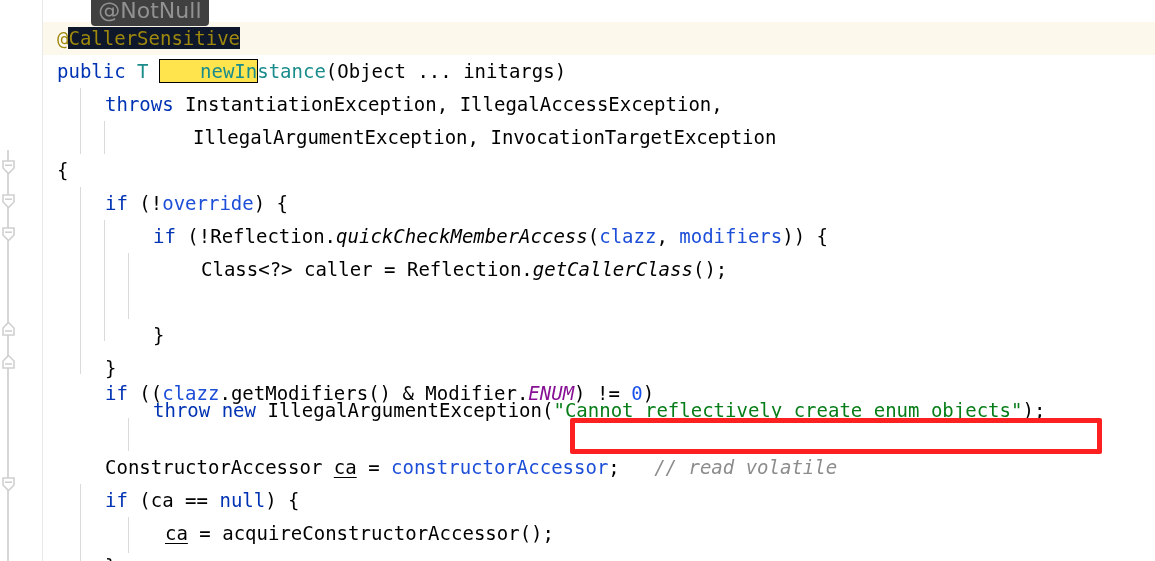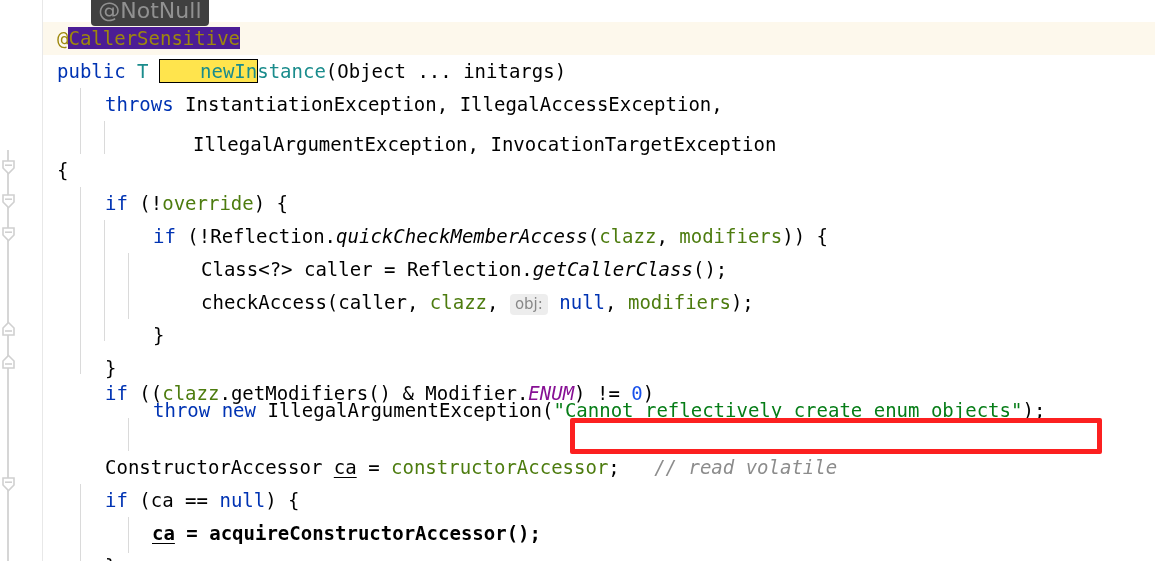--- a/index.html
+++ b/index.html
@@ -79,31 +79,31 @@
     white-space: pre;
     font-family: "DejaVu Sans Mono", monospace;
     font-size: 19px;
     color: #000000;
     letter-spacing: 0px;
   }
 
   
   .kw      { color: #0033b3; }            
   .typ     { color: #1a8c8c; }            
-  .fld     { color: #4d7c0f; }            
+  .fld     { color: #1d4ed8; }            
   .str     { color: #067d17; }            
   .num     { color: #1750eb; }            
   .cmt     { color: #8c8c8c; font-style: italic; }
   .ann     { color: #9e880d; }            
   .stat    { font-style: italic; }        
   .statf   { color: #871094; font-style: italic; }
   .decl    { text-decoration: underline; text-underline-offset: 3px; }
 
   
-  .id-hl   { background: #4c1d95; }
+  .id-hl   { background: #0f172a; }
 
   
   .match {
     background: #ffe44d;
     outline: 1px solid #000000;
     outline-offset: 0px;
     padding-left: 40px;
   }
 
   
@@ -202,45 +202,44 @@
     <div class="indent-guide" style="left:128px; top:517px; height:36px;"></div>
 
     <div class="ln" style="top:-6px; left:57px;"><span style="letter-spacing:0;">   </span><span class="inlay-ann">@NotNull</span></div>
 
     <div class="ln" style="top:22px; left:57px;"><span class="ann">@</span><span class="ann id-hl">CallerSensitive</span></div>
 
     <div class="ln" style="top:55px; left:57px;"><span class="kw">public</span> <span class="typ">T</span> <span class="match typ">newIn</span><span class="typ">stance</span>(<span>Object</span> ... <span>initargs</span>)</div>
 
     <div class="ln" style="top:88px; left:105px;text-align:center;"><span class="kw">throws</span> <span>InstantiationException</span>, <span>IllegalAccessException</span>,</div>
 
-    <div class="ln" style="top:128px; left:193px;"><span>IllegalArgumentException</span>, <span>InvocationTargetException</span></div>
+    <div class="ln" style="top:121px; left:193px;"><span>IllegalArgumentException</span>, <span>InvocationTargetException</span></div>
 
     <div class="ln" style="top:154px; left:57px;">{</div>
 
     <div class="ln" style="top:187px; left:105px;"><span class="kw">if</span> (!<span class="fld">override</span>) {</div>
 
     <div class="ln" style="top:253px; left:201px;"><span>Class&lt;?&gt;</span> <span>caller</span> = <span>Reflection</span>.<span class="stat">getCallerClass</span>();</div>
 
     <div class="ln" style="top:220px; left:153px;"><span class="kw">if</span> (!<span>Reflection</span>.<span class="stat">quickCheckMemberAccess</span>(<span class="fld">clazz</span>, <span class="fld">modifiers</span>)) {</div>
 
-    <div class="ln" style="top:286px; left:201px;"><span>checkAccess</span>(<span>caller</span>, <span class="fld">clazz</span>, <span class="inlay">obj:</span> <span class="kw">null</span>, <span class="fld">modifiers</span>);</div>
 
     <div class="ln" style="top:319px; left:153px;">}</div>
 
     <div class="ln" style="top:352px; left:105px;">}</div>
 
     <div class="ln" style="top:377px; left:105px;"><span class="kw">if</span> ((<span class="fld">clazz</span>.<span>getModifiers</span>() &amp; <span>Modifier</span>.<span class="statf">ENUM</span>) != <span class="num">0</span>)</div>
 
     <div class="ln" style="top:394px; left:153px;"><span class="kw">throw</span> <span class="kw">new</span> <span>IllegalArgumentException</span>(<span class="str">"Cannot reflectively create enum objects"</span>);</div>
 
     <div class="ln" style="top:451px; left:105px;"><span>ConstructorAccessor</span> <span class="decl">ca</span> = <span class="fld">constructorAccessor</span>;   <span class="cmt">// read volatile</span></div>
 
     <div class="ln" style="top:484px; left:105px;"><span class="kw">if</span> (<span>ca</span> == <span class="kw">null</span>) {</div>
 
-    <div class="ln" style="top:517px; left:152px;font-weight:bold;"><span class="decl">ca</span> = <span>acquireConstructorAccessor</span>();</div>
+    <div class="ln" style="top:517px; left:165px;"><span class="decl">ca</span> = <span>acquireConstructorAccessor</span>();</div>
 
     <div class="ln" style="top:550px; left:105px;">}</div>
 
   </div>
 
   <div id="red-box" style="left: 570px; top: 418px; width: 532px; height: 36px; border-color: rgb(252, 32, 32);"></div>
 
 </div>
 
 </body></html>

